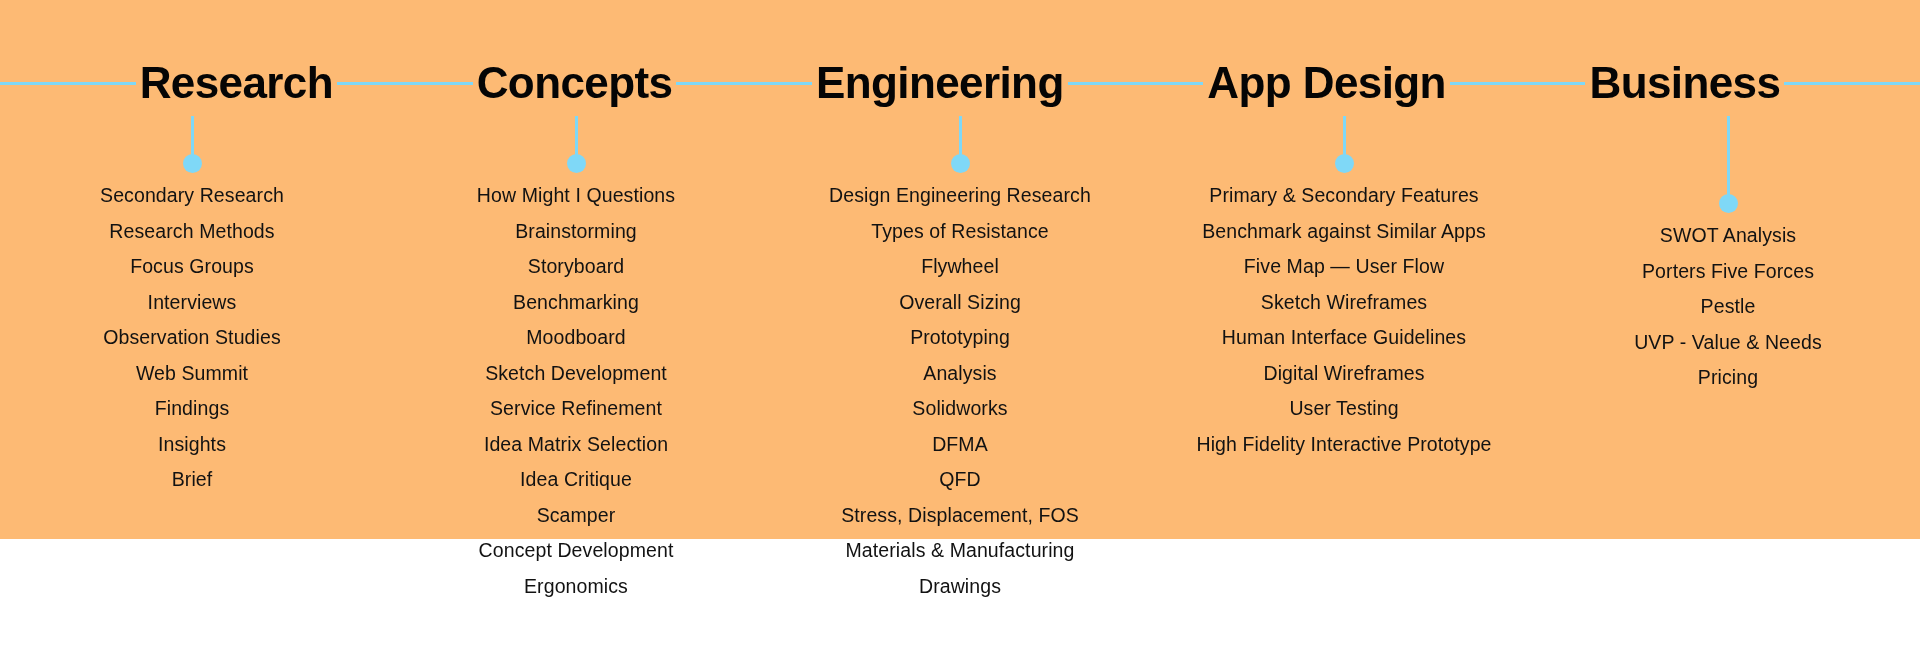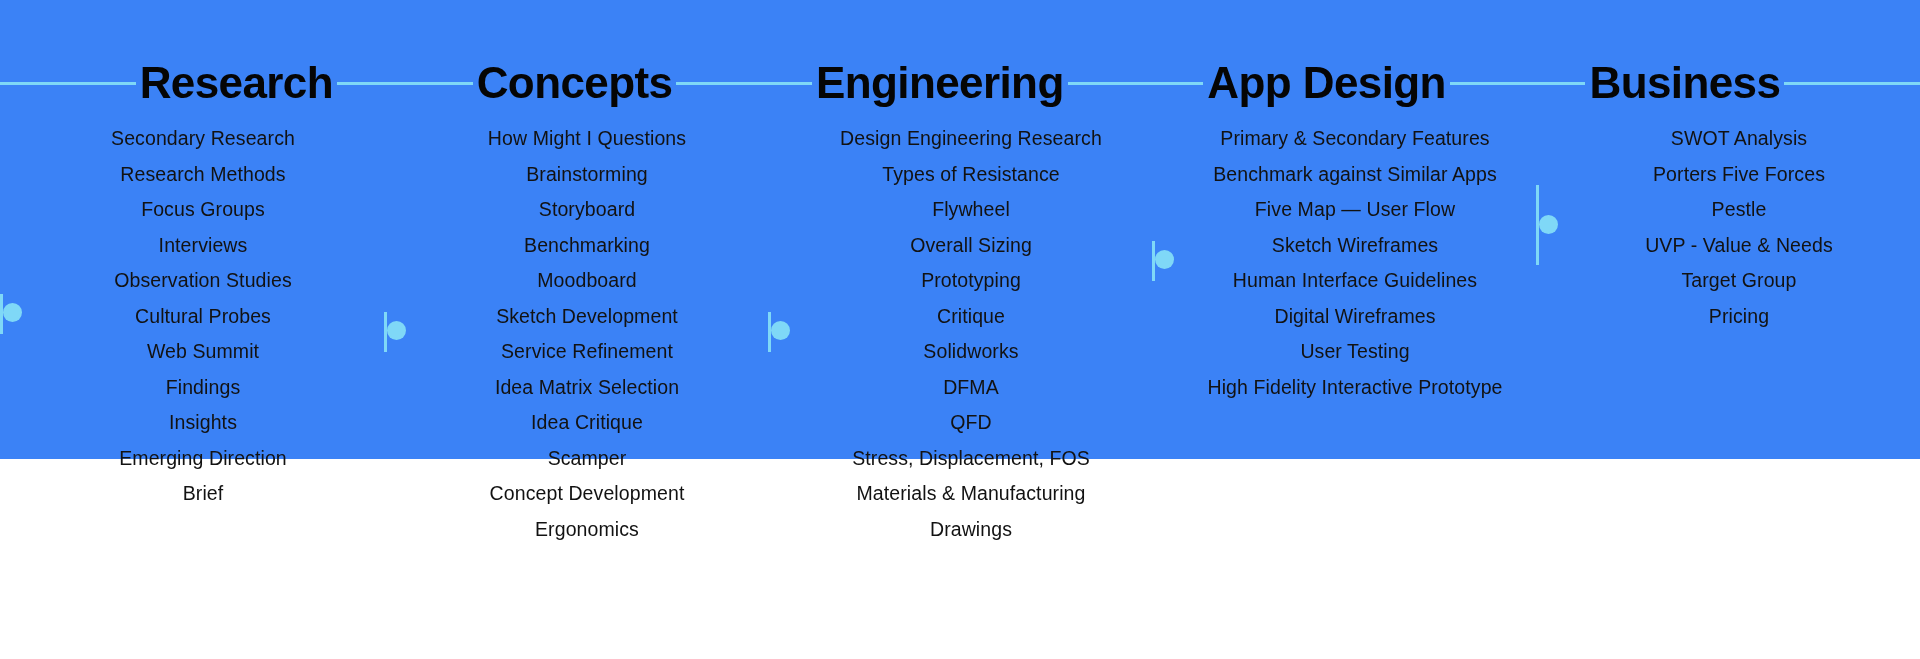--- a/index.html
+++ b/index.html
@@ -11,22 +11,22 @@
   body {
     width: 1920px;
     height: 659px;
     overflow: hidden;
     font-family: "Liberation Sans", sans-serif;
   }
 
   #board {
     position: relative;
     width: 1920px;
-    height: 459px;
-    background: #3b82f6;
+    height: 539px;
+    background: #fdba74;
     box-sizing: border-box;
   }
 
   #bottom-strip {
     width: 1920px;
     height: 34px;
     background: #ffffff;
   }
 
   
@@ -66,21 +66,21 @@
     left: 0;
     width: 1920px;
     height: 500px;
     display: flex;
     align-items: flex-start;
   }
 
   .column {
     flex: 1 1 0;
     display: flex;
-    flex-direction: row;
+    flex-direction: column;
     align-items: center;
     position: relative;
   }
 
   .stem {
     width: 3px;
     background: #7fd8f7;
     flex: 0 0 auto;
   }
   .stem.short { height: 40px; }
@@ -136,25 +136,23 @@
 
     <div class="column">
       <div class="stem short"></div>
       <div class="node-dot"></div>
       <ul class="item-list">
         <li class="item">Secondary Research</li>
         <li class="item">Research Methods</li>
         <li class="item">Focus Groups</li>
         <li class="item">Interviews</li>
         <li class="item">Observation Studies</li>
-        <li class="item">Cultural Probes</li>
         <li class="item">Web Summit</li>
         <li class="item">Findings</li>
         <li class="item">Insights</li>
-        <li class="item">Emerging Direction</li>
         <li class="item">Brief</li>
       </ul>
     </div>
 
     <div class="column">
       <div class="stem short"></div>
       <div class="node-dot"></div>
       <ul class="item-list">
         <li class="item">How Might I Questions</li>
         <li class="item">Brainstorming</li>
@@ -173,21 +171,21 @@
 
     <div class="column">
       <div class="stem short"></div>
       <div class="node-dot"></div>
       <ul class="item-list">
         <li class="item">Design Engineering Research</li>
         <li class="item">Types of Resistance</li>
         <li class="item">Flywheel</li>
         <li class="item">Overall Sizing</li>
         <li class="item">Prototyping</li>
-        <li class="item">Critique</li>
+        <li class="item">Analysis</li>
         <li class="item">Solidworks</li>
         <li class="item">DFMA</li>
         <li class="item">QFD</li>
         <li class="item">Stress, Displacement, FOS</li>
         <li class="item">Materials &amp; Manufacturing</li>
         <li class="item">Drawings</li>
       </ul>
     </div>
 
     <div class="column">
@@ -206,21 +204,20 @@
     </div>
 
     <div class="column">
       <div class="stem long"></div>
       <div class="node-dot"></div>
       <ul class="item-list">
         <li class="item">SWOT Analysis</li>
         <li class="item">Porters Five Forces</li>
         <li class="item">Pestle</li>
         <li class="item">UVP - Value &amp; Needs</li>
-        <li class="item">Target Group</li>
         <li class="item">Pricing</li>
       </ul>
     </div>
 
   </div>
 </div>
 
 <div id="bottom-strip"></div>
 
 </body></html>

